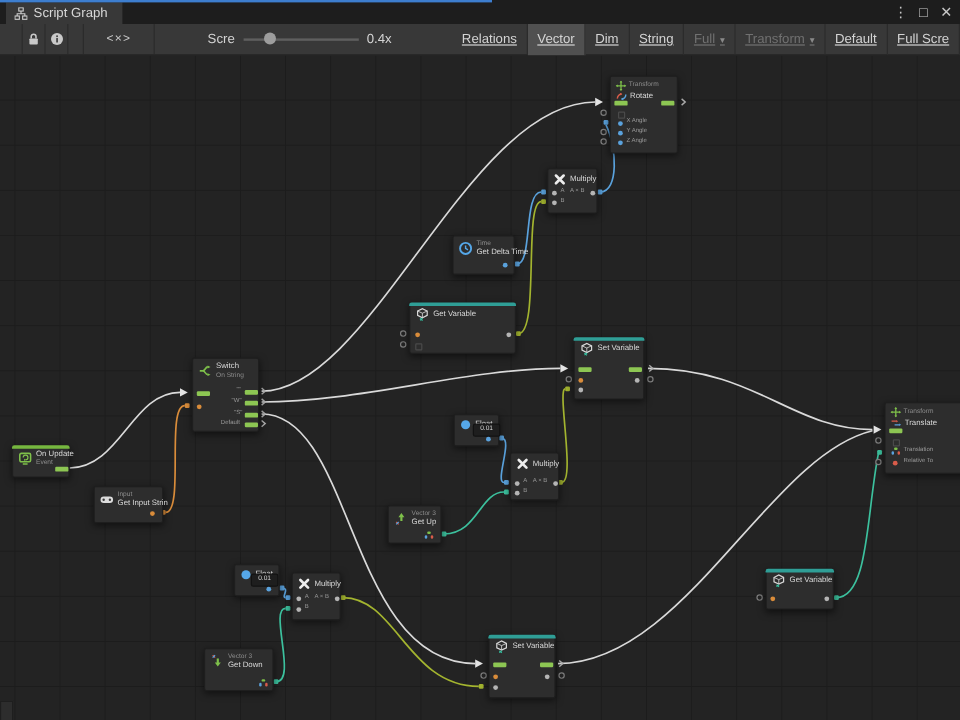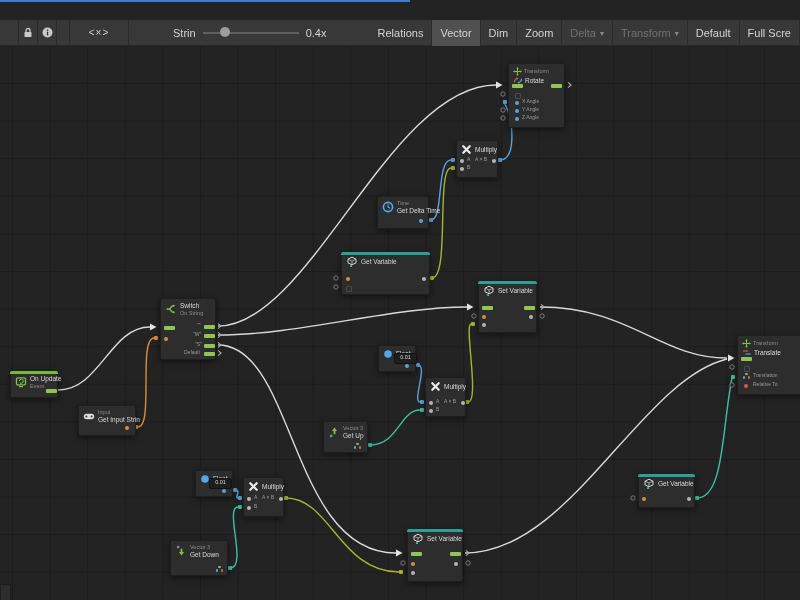--- a/index.html
+++ b/index.html
@@ -18,21 +18,21 @@
   .tbtn{height:25px;display:flex;align-items:center;justify-content:center;border-right:1px solid #2b2b2b;box-sizing:border-box;}
   .iconbtn{width:19px;}
   .tb-left{display:flex;align-items:center;height:25px;border-left:1px solid #2b2b2b;margin-left:18px;}
   .codebtn{width:60px;margin-left:12px;font-size:10px;color:#cdcdcd;letter-spacing:1px;border-left:1px solid #2b2b2b;}
   .graphref{display:flex;align-items:center;gap:5px;margin-left:20px;}
   .zoomwrap{display:flex;align-items:center;margin-left:44px;}
   .slider{position:relative;width:96px;height:25px;margin:0 7px;}
   .slider .track{position:absolute;top:12px;left:0;width:96px;height:1.6px;background:#5f5f5f;}
   .slider .handle{position:absolute;top:7px;left:17px;width:10px;height:10px;border-radius:50%;background:#9d9d9d;}
   .tb-right{margin-left:auto;display:flex;height:25px;}
-  .tb-right .tbtn{padding:13px 8px;white-space:nowrap;}
+  .tb-right .tbtn{padding:13px 8px;white-space:nowrap;text-decoration:underline;}
   .tbtn.active{background:#505050;}
   .tbtn.disabled{color:#717171;}
   .caret{font-size:8px;margin-left:4px;color:#8a8a8a;}
   
   .stage{position:absolute;top:45px;left:0;width:800px;height:555px;background-color:#232323;
     background-image:linear-gradient(#1c1c1c 1px,transparent 1px),linear-gradient(90deg,#1c1c1c 1px,transparent 1px);
     background-size:37.6px 37.6px;background-position:12px 38px;overflow:hidden;}
   svg.wires{position:absolute;top:-45px;left:0;z-index:1;pointer-events:none;}
   .node{position:absolute;background:#2d2d2d;border:1px solid #1e1e1e;border-radius:2px;z-index:2;
         box-shadow:0 2px 6px rgba(0,0,0,.5);box-sizing:border-box;}
@@ -51,20 +51,38 @@
   .pvec3{position:absolute;width:7px;height:6px;}
   .pvec3 i{position:absolute;width:2.2px;height:2.2px;border-radius:50%;}
   .stub{position:absolute;background:#2d2d2d;border:1px solid #1e1e1e;z-index:2;}
 </style>
 </head>
 <body>
 
 <div class="window">
   <div class="focusline"></div>
 
+  <div class="tabbar">
+    <div class="tab">
+      <span class="nicon">
+        <svg width="11" height="11" viewBox="0 0 12 12">
+            <rect x="4" y="0.5" width="4" height="3" fill="none" stroke="#cfcfcf"></rect>
+            <rect x="0.5" y="8" width="4" height="3" fill="none" stroke="#cfcfcf"></rect>
+            <rect x="7.5" y="8" width="4" height="3" fill="none" stroke="#cfcfcf"></rect>
+            <path d="M6 3.5 V6 M2.5 8 V6 H9.5 V8" fill="none" stroke="#cfcfcf"></path>
+          </svg>
+      </span>
+      <span>Script Graph</span>
+    </div>
+    <div class="wctrl">
+      <span>⋮</span>
+      <span>□</span>
+      <span>✕</span>
+    </div>
+  </div>
 
   <div class="toolbar">
     <div class="tb-left">
       <div class="tbtn iconbtn">
         <span class="nicon">
           <svg width="10" height="11" viewBox="0 0 10 11">
               <rect x="1.5" y="5" width="7" height="5" rx="0.8" fill="#c9c9c9"></rect>
               <path d="M3 5 V3.5 a2 2 0 0 1 4 0 V5" stroke="#c9c9c9" stroke-width="1.3" fill="none"></path>
             </svg>
         </span>
@@ -74,34 +92,34 @@
           <svg width="11" height="11" viewBox="0 0 11 11">
               <circle cx="5.5" cy="5.5" r="5" fill="#c9c9c9"></circle>
               <rect x="4.9" y="4.7" width="1.3" height="3.7" fill="#333"></rect>
               <rect x="4.9" y="2.5" width="1.3" height="1.4" fill="#333"></rect>
             </svg>
         </span>
       </div>
     </div>
     <div class="tbtn codebtn">&lt;×&gt;</div>
     <div class="zoomwrap">
-      <span>Strin</span>
+      <span>Scre</span>
       <div class="slider">
         <div class="track"></div>
         <div class="handle"></div>
       </div>
       <span>0.4x</span>
     </div>
     <div class="tb-right">
       <div class="tbtn">Relations</div>
       <div class="tbtn active">Vector</div>
       <div class="tbtn">Dim</div>
-      <div class="tbtn">Zoom</div>
+      <div class="tbtn">String</div>
       <div class="tbtn disabled">
-        <span>Delta</span>
+        <span>Full</span>
         <span class="caret">▾</span>
       </div>
       <div class="tbtn disabled">
         <span>Transform</span>
         <span class="caret">▾</span>
       </div>
       <div class="tbtn">Default</div>
       <div class="tbtn">Full Scre</div>
     </div>
   </div>

